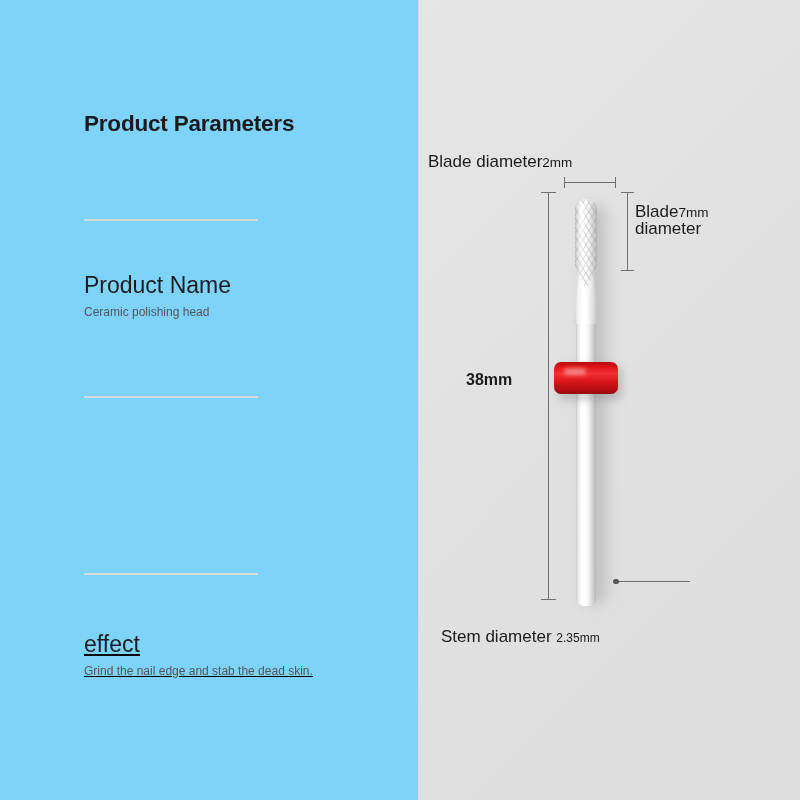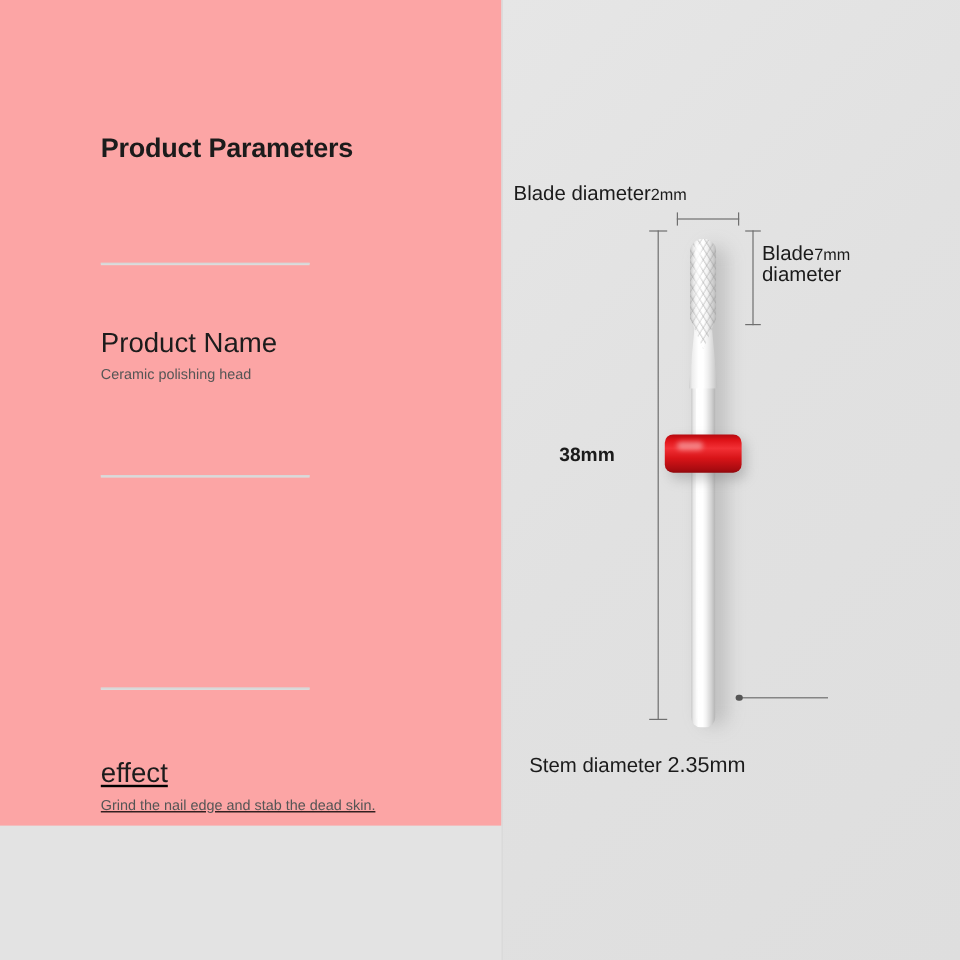--- a/index.html
+++ b/index.html
@@ -17,22 +17,22 @@
     position: relative;
     width: 800px;
     height: 800px;
     display: flex;
   }
 
   
   .left-panel {
     position: relative;
     width: 418px;
-    height: 688px;
-    background: #fca5a5;
+    height: 800px;
+    background: #7dd3fc;
     box-sizing: border-box;
   }
   .panel-divider {
     position: absolute;
     left: 418px;
     top: 0;
     width: 1px;
     height: 800px;
     background: #d9d9d9;
     z-index: 5;
@@ -298,21 +298,21 @@
   .anno-total-len {
     left: 48px; top: 371px;
     font-size: 16px;
     font-weight: bold;
   }
 
   .anno-stem-dia {
     left: 23px; top: 627px;
     font-size: 17px;
   }
-  .anno-stem-dia .unit { font-size: 18px; }
+  .anno-stem-dia .unit { font-size: 12px; }
 
   .anno-handle {
     left: 248px; top: 558px;
     font-size: 11.5px;
     line-height: 1.28;
     white-space: normal;
     width: 128px;
   }
 </style>
 </head>

